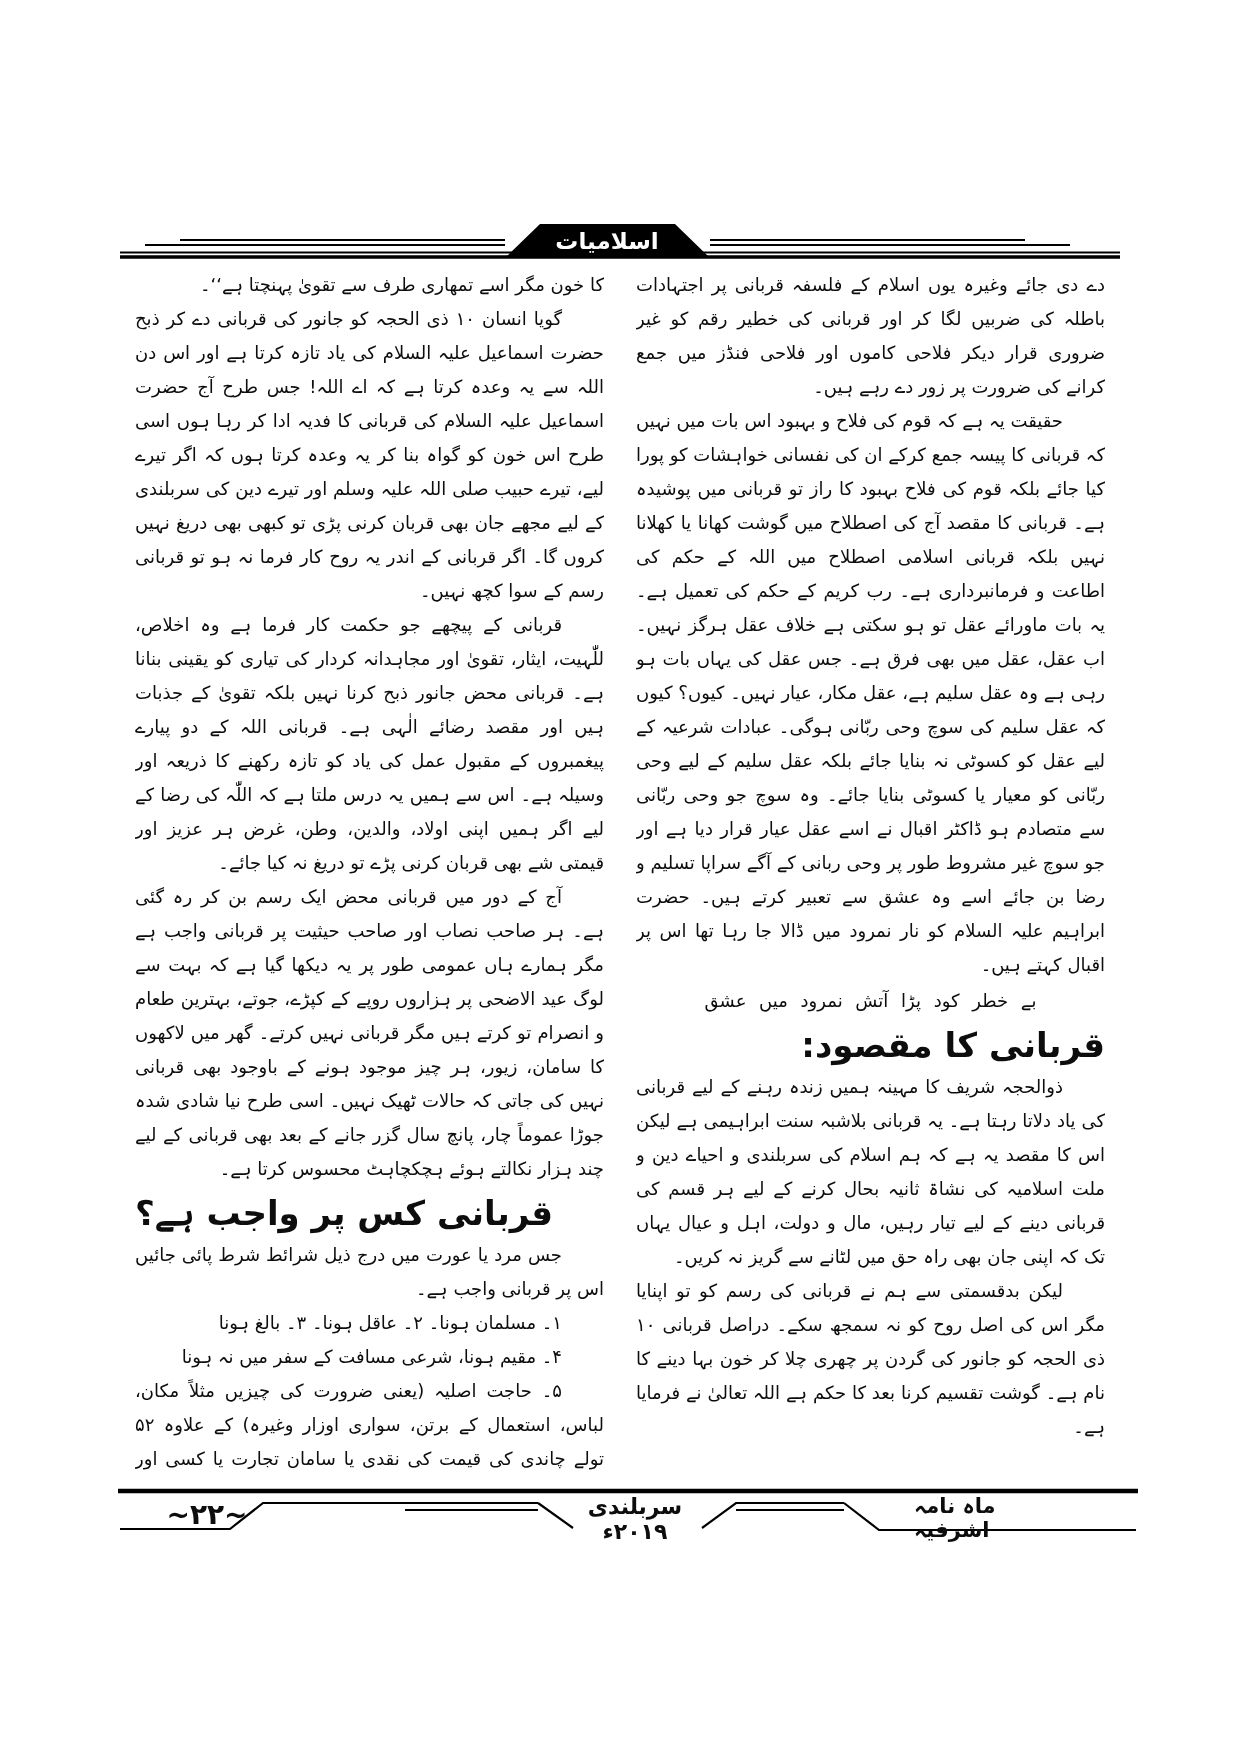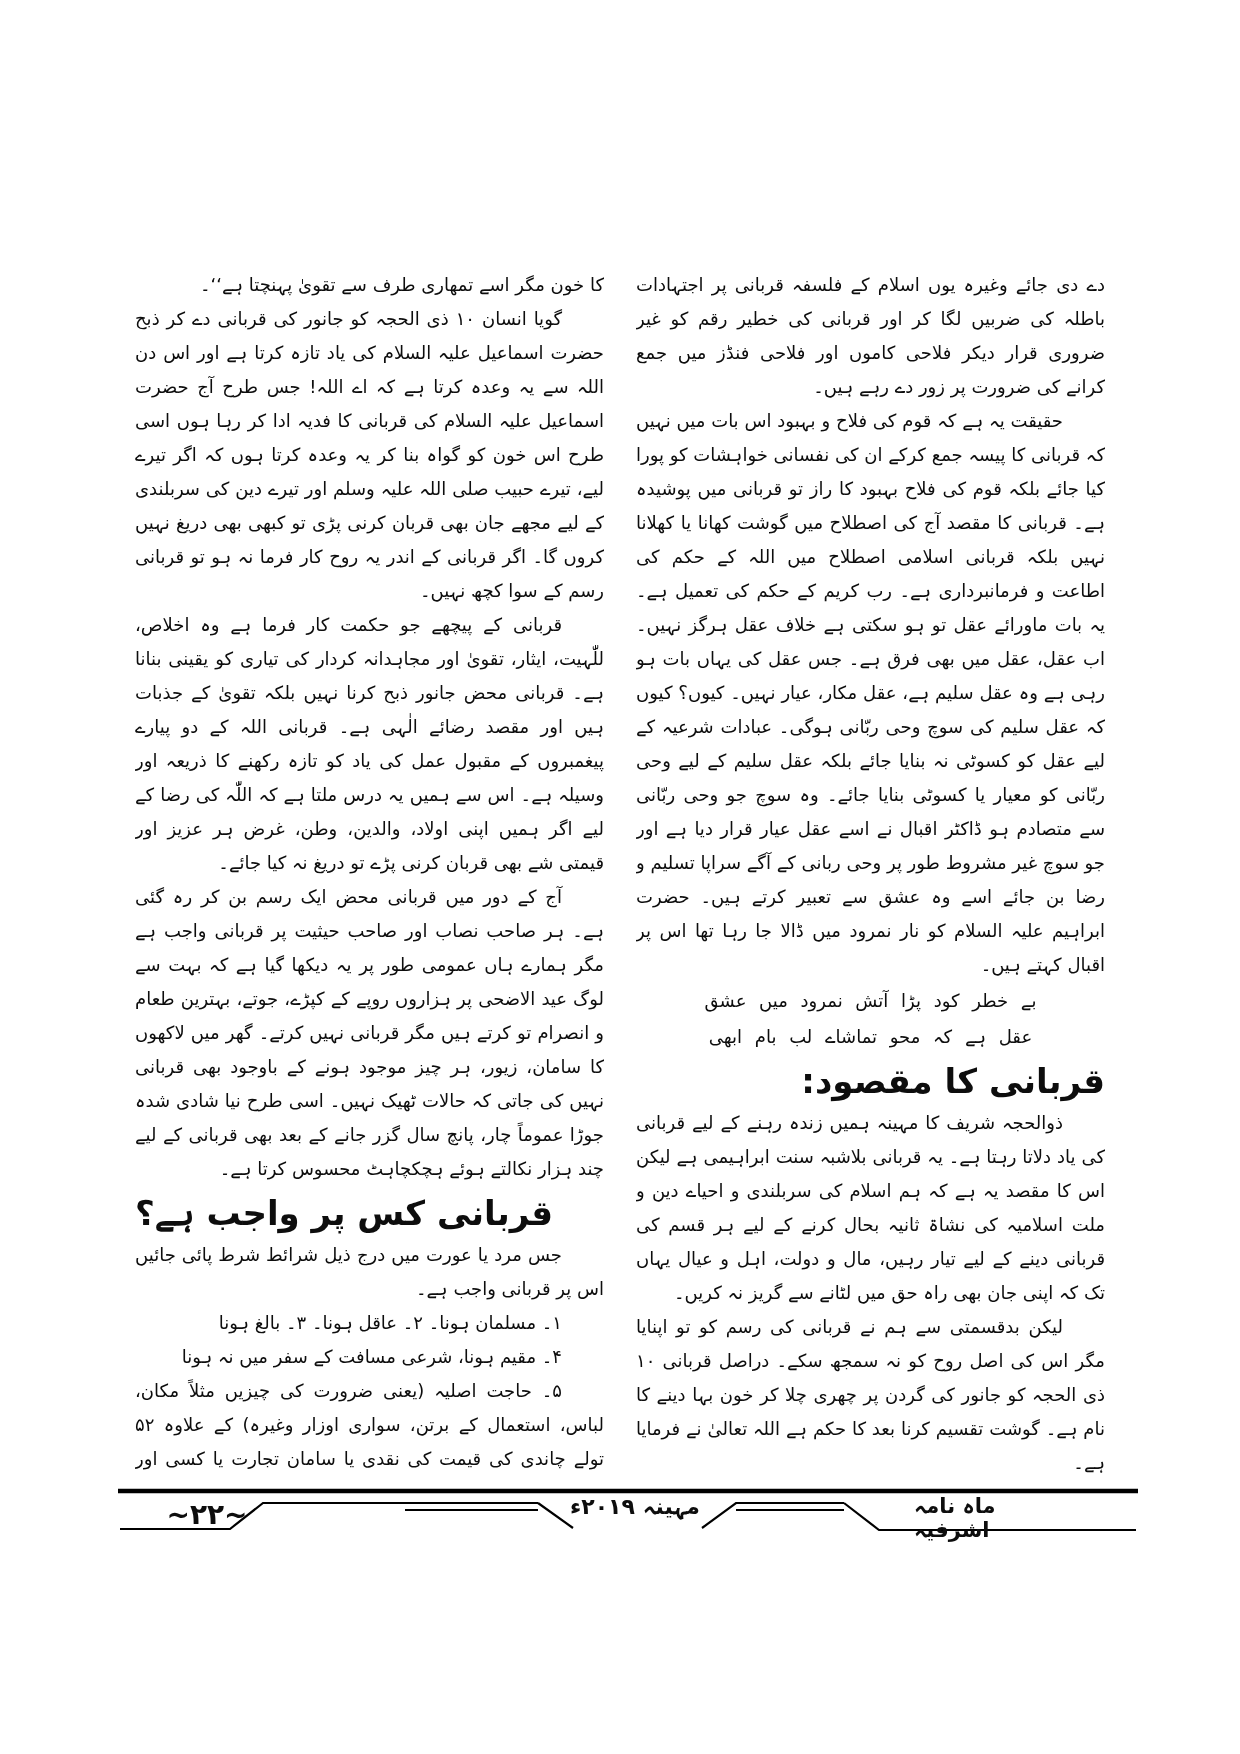--- a/index.html
+++ b/index.html
@@ -35,28 +35,39 @@
   .footer svg{display:block;width:100%;height:100%;}
   .footer .f-page{position:absolute;top:14px;left:62px;width:90px;text-align:center;font-size:28px;font-weight:bold;}
   .footer .f-date{position:absolute;top:10px;left:455px;width:160px;text-align:center;font-size:22px;font-weight:bold;}
   .footer .f-mag{position:absolute;top:10px;right:76px;width:150px;text-align:left;font-size:21px;font-weight:bold;}
 </style>
 </head>
 <body>
 
 <div class="page">
 
+  <div class="header">
+    <svg viewBox="0 0 1000 44" aria-hidden="true">
+      <line x1="60" y1="24" x2="385" y2="24" stroke="#000" stroke-width="1.8"></line>
+      <line x1="25" y1="29" x2="385" y2="29" stroke="#000" stroke-width="1.8"></line>
+      <line x1="590" y1="24" x2="905" y2="24" stroke="#000" stroke-width="1.8"></line>
+      <line x1="590" y1="29" x2="950" y2="29" stroke="#000" stroke-width="1.8"></line>
+      <polygon points="385,42 420,8 555,8 590,42" fill="#000"></polygon>
+      <line x1="0" y1="36.5" x2="1000" y2="36.5" stroke="#000" stroke-width="1.8"></line>
+      <line x1="0" y1="41" x2="1000" y2="41" stroke="#000" stroke-width="3.6"></line>
+    </svg>
+    <div class="banner-title">اسلامیات</div>
+  </div>
 
   <div class="columns">
 
     <div class="col">
       <p class="para">دے دی جائے وغیرہ یوں اسلام کے فلسفہ قربانی پر اجتہادات باطلہ کی ضربیں لگا کر اور قربانی کی خطیر رقم کو غیر ضروری قرار دیکر فلاحی کاموں اور فلاحی فنڈز میں جمع کرانے کی ضرورت پر زور دے رہے ہیں۔</p>
       <p class="para indent">حقیقت یہ ہے کہ قوم کی فلاح و بہبود اس بات میں نہیں کہ قربانی کا پیسہ جمع کرکے ان کی نفسانی خواہشات کو پورا کیا جائے بلکہ قوم کی فلاح بہبود کا راز تو قربانی میں پوشیدہ ہے۔ قربانی کا مقصد آج کی اصطلاح میں گوشت کھانا یا کھلانا نہیں بلکہ قربانی اسلامی اصطلاح میں اللہ کے حکم کی اطاعت و فرمانبرداری ہے۔ رب کریم کے حکم کی تعمیل ہے۔ یہ بات ماورائے عقل تو ہو سکتی ہے خلاف عقل ہرگز نہیں۔ اب عقل، عقل میں بھی فرق ہے۔ جس عقل کی یہاں بات ہو رہی ہے وہ عقل سلیم ہے، عقل مکار، عیار نہیں۔ کیوں؟ کیوں کہ عقل سلیم کی سوچ وحی ربّانی ہوگی۔ عبادات شرعیہ کے لیے عقل کو کسوٹی نہ بنایا جائے بلکہ عقل سلیم کے لیے وحی ربّانی کو معیار یا کسوٹی بنایا جائے۔ وہ سوچ جو وحی ربّانی سے متصادم ہو ڈاکٹر اقبال نے اسے عقل عیار قرار دیا ہے اور جو سوچ غیر مشروط طور پر وحی ربانی کے آگے سراپا تسلیم و رضا بن جائے اسے وہ عشق سے تعبیر کرتے ہیں۔ حضرت ابراہیم علیہ السلام کو نار نمرود میں ڈالا جا رہا تھا اس پر اقبال کہتے ہیں۔</p>
       <div class="verse">بے خطر کود پڑا آتش نمرود میں عشق</div>
-      <div class="verse">عقل ہے کہ محو تماشاے لب بام ابھی</div>
       <div class="heading h-right">قربانی کا مقصود:</div>
       <p class="para indent">ذوالحجہ شریف کا مہینہ ہمیں زندہ رہنے کے لیے قربانی کی یاد دلاتا رہتا ہے۔ یہ قربانی بلاشبہ سنت ابراہیمی ہے لیکن اس کا مقصد یہ ہے کہ ہم اسلام کی سربلندی و احیاے دین و ملت اسلامیہ کی نشاۃ ثانیہ بحال کرنے کے لیے ہر قسم کی قربانی دینے کے لیے تیار رہیں، مال و دولت، اہل و عیال یہاں تک کہ اپنی جان بھی راہ حق میں لٹانے سے گریز نہ کریں۔</p>
       <p class="para indent">لیکن بدقسمتی سے ہم نے قربانی کی رسم کو تو اپنایا مگر اس کی اصل روح کو نہ سمجھ سکے۔ دراصل قربانی ۱۰ ذی الحجہ کو جانور کی گردن پر چھری چلا کر خون بہا دینے کا نام ہے۔ گوشت تقسیم کرنا بعد کا حکم ہے اللہ تعالیٰ نے فرمایا ہے۔</p>
 
     </div>
 
     <div class="col">
       <p class="para">کا خون مگر اسے تمھاری طرف سے تقویٰ پہنچتا ہے‘‘۔</p>
       <p class="para indent">گویا انسان ۱۰ ذی الحجہ کو جانور کی قربانی دے کر ذبح حضرت اسماعیل علیہ السلام کی یاد تازہ کرتا ہے اور اس دن اللہ سے یہ وعدہ کرتا ہے کہ اے اللہ! جس طرح آج حضرت اسماعیل علیہ السلام کی قربانی کا فدیہ ادا کر رہا ہوں اسی طرح اس خون کو گواہ بنا کر یہ وعدہ کرتا ہوں کہ اگر تیرے لیے، تیرے حبیب صلی اللہ علیہ وسلم اور تیرے دین کی سربلندی کے لیے مجھے جان بھی قربان کرنی پڑی تو کبھی بھی دریغ نہیں کروں گا۔ اگر قربانی کے اندر یہ روح کار فرما نہ ہو تو قربانی رسم کے سوا کچھ نہیں۔</p>
       <p class="para indent">قربانی کے پیچھے جو حکمت کار فرما ہے وہ اخلاص، للّٰہیت، ایثار، تقویٰ اور مجاہدانہ کردار کی تیاری کو یقینی بنانا ہے۔ قربانی محض جانور ذبح کرنا نہیں بلکہ تقویٰ کے جذبات ہیں اور مقصد رضائے الٰہی ہے۔ قربانی اللہ کے دو پیارے پیغمبروں کے مقبول عمل کی یاد کو تازہ رکھنے کا ذریعہ اور وسیلہ ہے۔ اس سے ہمیں یہ درس ملتا ہے کہ اللّٰہ کی رضا کے لیے اگر ہمیں اپنی اولاد، والدین، وطن، غرض ہر عزیز اور قیمتی شے بھی قربان کرنی پڑے تو دریغ نہ کیا جائے۔</p>
@@ -71,17 +82,17 @@
 
   </div>
 
   <div class="footer">
     <svg viewBox="0 0 1040 66" aria-hidden="true">
       <line x1="18" y1="7" x2="1038" y2="7" stroke="#000" stroke-width="4.5"></line>
       <path d="M 20,45 H 130 L 163,19 H 438 M 305,26 H 438 M 438,19 L 473,44
                M 602,44 L 636,19 H 744 M 636,26 H 744 M 744,19 L 779,46 H 1036" fill="none" stroke="#000" stroke-width="2.2"></path>
     </svg>
     <div class="f-page">~۲۲~</div>
-    <div class="f-date">مہینہ ۲۰۱۹ء</div>
+    <div class="f-date">سربلندی ۲۰۱۹ء</div>
     <div class="f-mag">ماہ نامہ اشرفیہ</div>
   </div>
 
 </div>
 
 </body></html>

